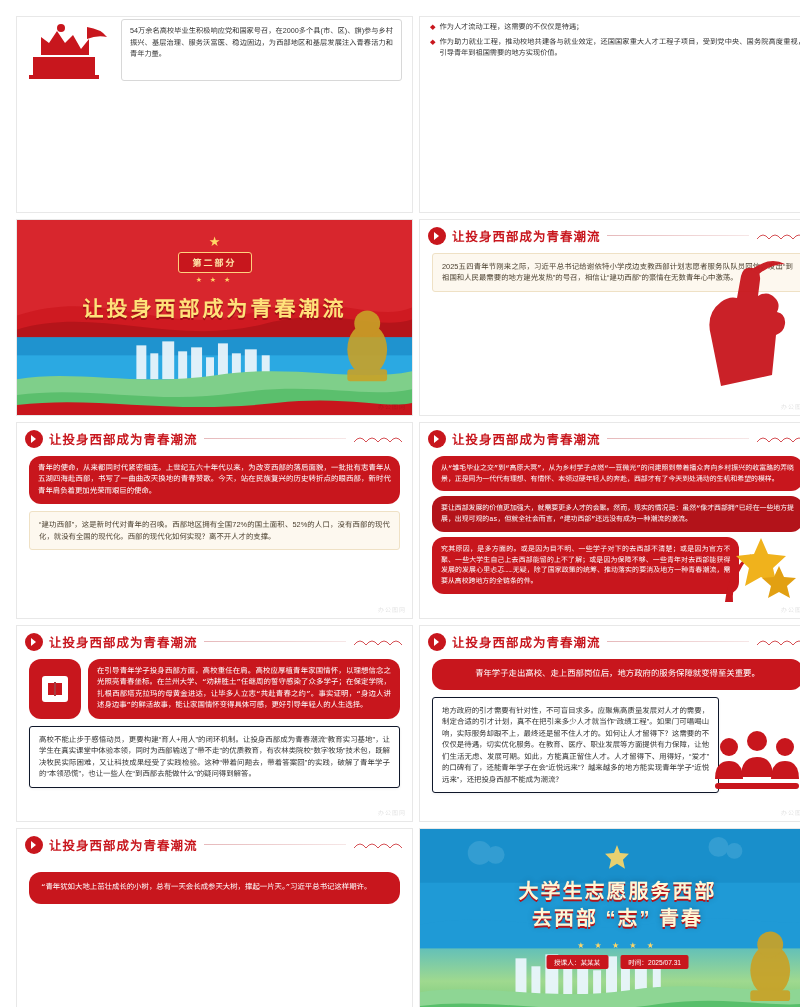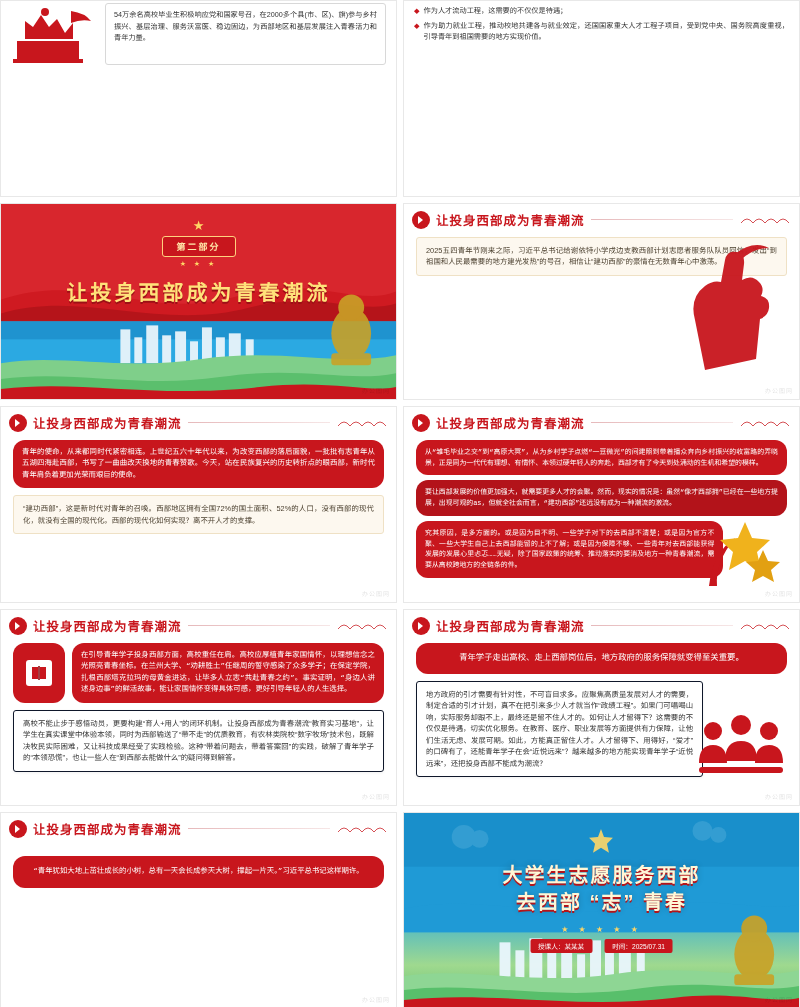--- a/index.html
+++ b/index.html
@@ -1,17 +1,17 @@
 <!DOCTYPE html>
 <html lang="zh-CN"><head>
 <meta charset="utf-8">
 <style>
   html,body{margin:0;padding:0;background:#ffffff;}
   body{width:800px;height:1007px;font-family:"Liberation Sans","DejaVu Sans",sans-serif;color:#222;}
-  .deck{width:800px;height:1007px;display:grid;grid-template-columns:397px 397px;grid-template-rows:repeat(5,197px);gap:6px 6px;padding:0;box-sizing:border-box;}
+  .deck{width:800px;height:1007px;display:grid;grid-template-columns:397px 397px;grid-template-rows:repeat(5,197px);gap:6px 6px;padding:16px;box-sizing:border-box;}
   .slide{position:relative;overflow:hidden;background:#fff;border:1px solid #e8e8e8;box-sizing:border-box;}
 
   
   .titlebar{display:flex;align-items:center;gap:6px;padding:6px 8px 2px 8px;}
   .chev{width:18px;height:18px;border-radius:50%;background:#c8161d;color:#fff;font-size:9px;line-height:18px;text-align:center;flex:none;}
   .chev svg{display:block;margin:4px auto;}
   .titletext{color:#c8161d;font-weight:bold;font-size:12.5px;letter-spacing:1px;white-space:nowrap;}
   .titlerule{flex:1;height:1px;background:linear-gradient(to right,#e6b9bb,#f6e6e6);}
   .deco{width:52px;height:14px;flex:none;opacity:.75;}
 
@@ -262,21 +262,21 @@
             <path d="M2 1 L7 5 L2 9 Z" fill="#fff"></path>
           </svg>
       </span>
       <span class="titletext">让投身西部成为青春潮流</span>
       <span class="titlerule"></span>
       <svg class="deco" viewBox="0 0 52 14">
         <path d="M2 10 q6 -8 12 0 q6 -8 12 0 q6 -8 12 0 q6 -8 12 0" stroke="#c8161d" fill="none" stroke-width="1"></path>
       </svg>
     </div>
     <div class="body-pad" style="padding-top:16px;gap:10px;">
-      <div class="redblock tinyquote" style="text-align:center;padding:10px 12px;">“青年犹如大地上茁壮成长的小树，总有一天会长成参天大树，撑起一片天。”习近平总书记这样期许。</div>
+      <div class="redblock tinyquote" style="padding:10px 12px;">“青年犹如大地上茁壮成长的小树，总有一天会长成参天大树，撑起一片天。”习近平总书记这样期许。</div>
     </div>
     <div class="wm">办公图网</div>
   </div>
 
   <div class="slide endslide">
     <svg class="sky" viewBox="0 0 397 197" preserveAspectRatio="none">
       <rect x="0" y="0" width="397" height="120" fill="#1f9ad6"></rect>
       <rect x="0" y="0" width="397" height="54" fill="#1285c0"></rect>
       <g fill="#ffffff" opacity=".22">
         <circle cx="60" cy="24" r="12"></circle>

